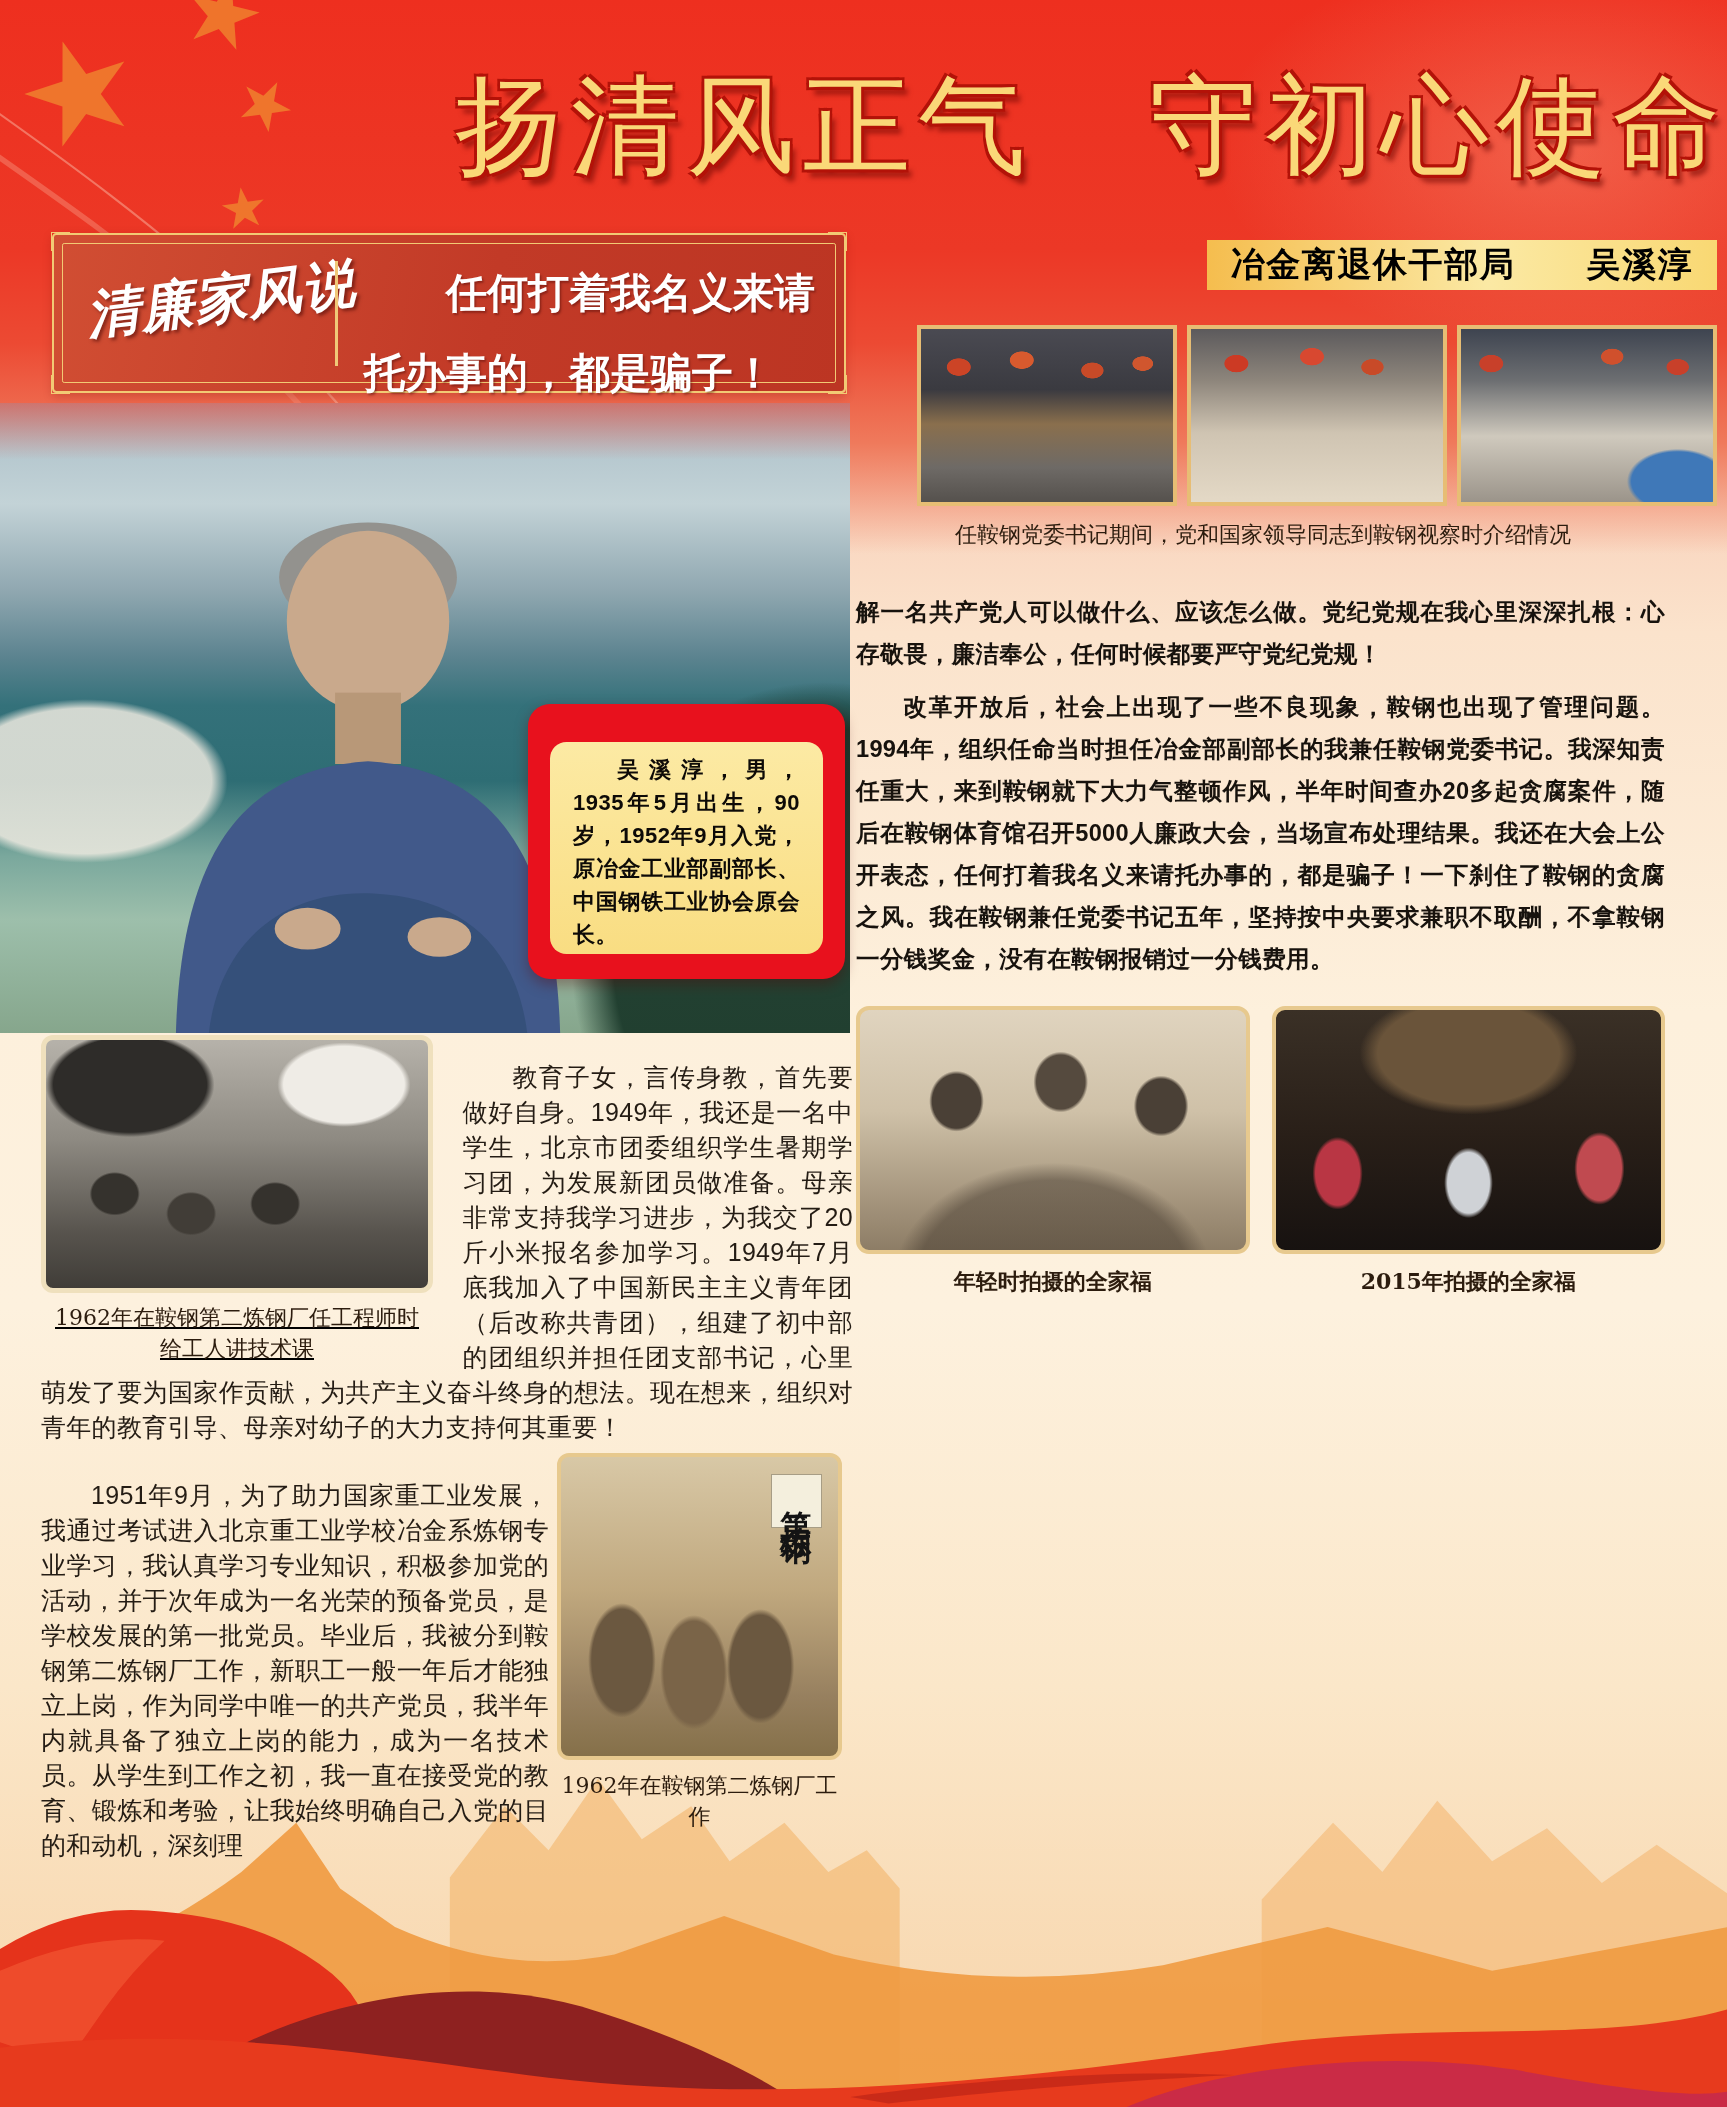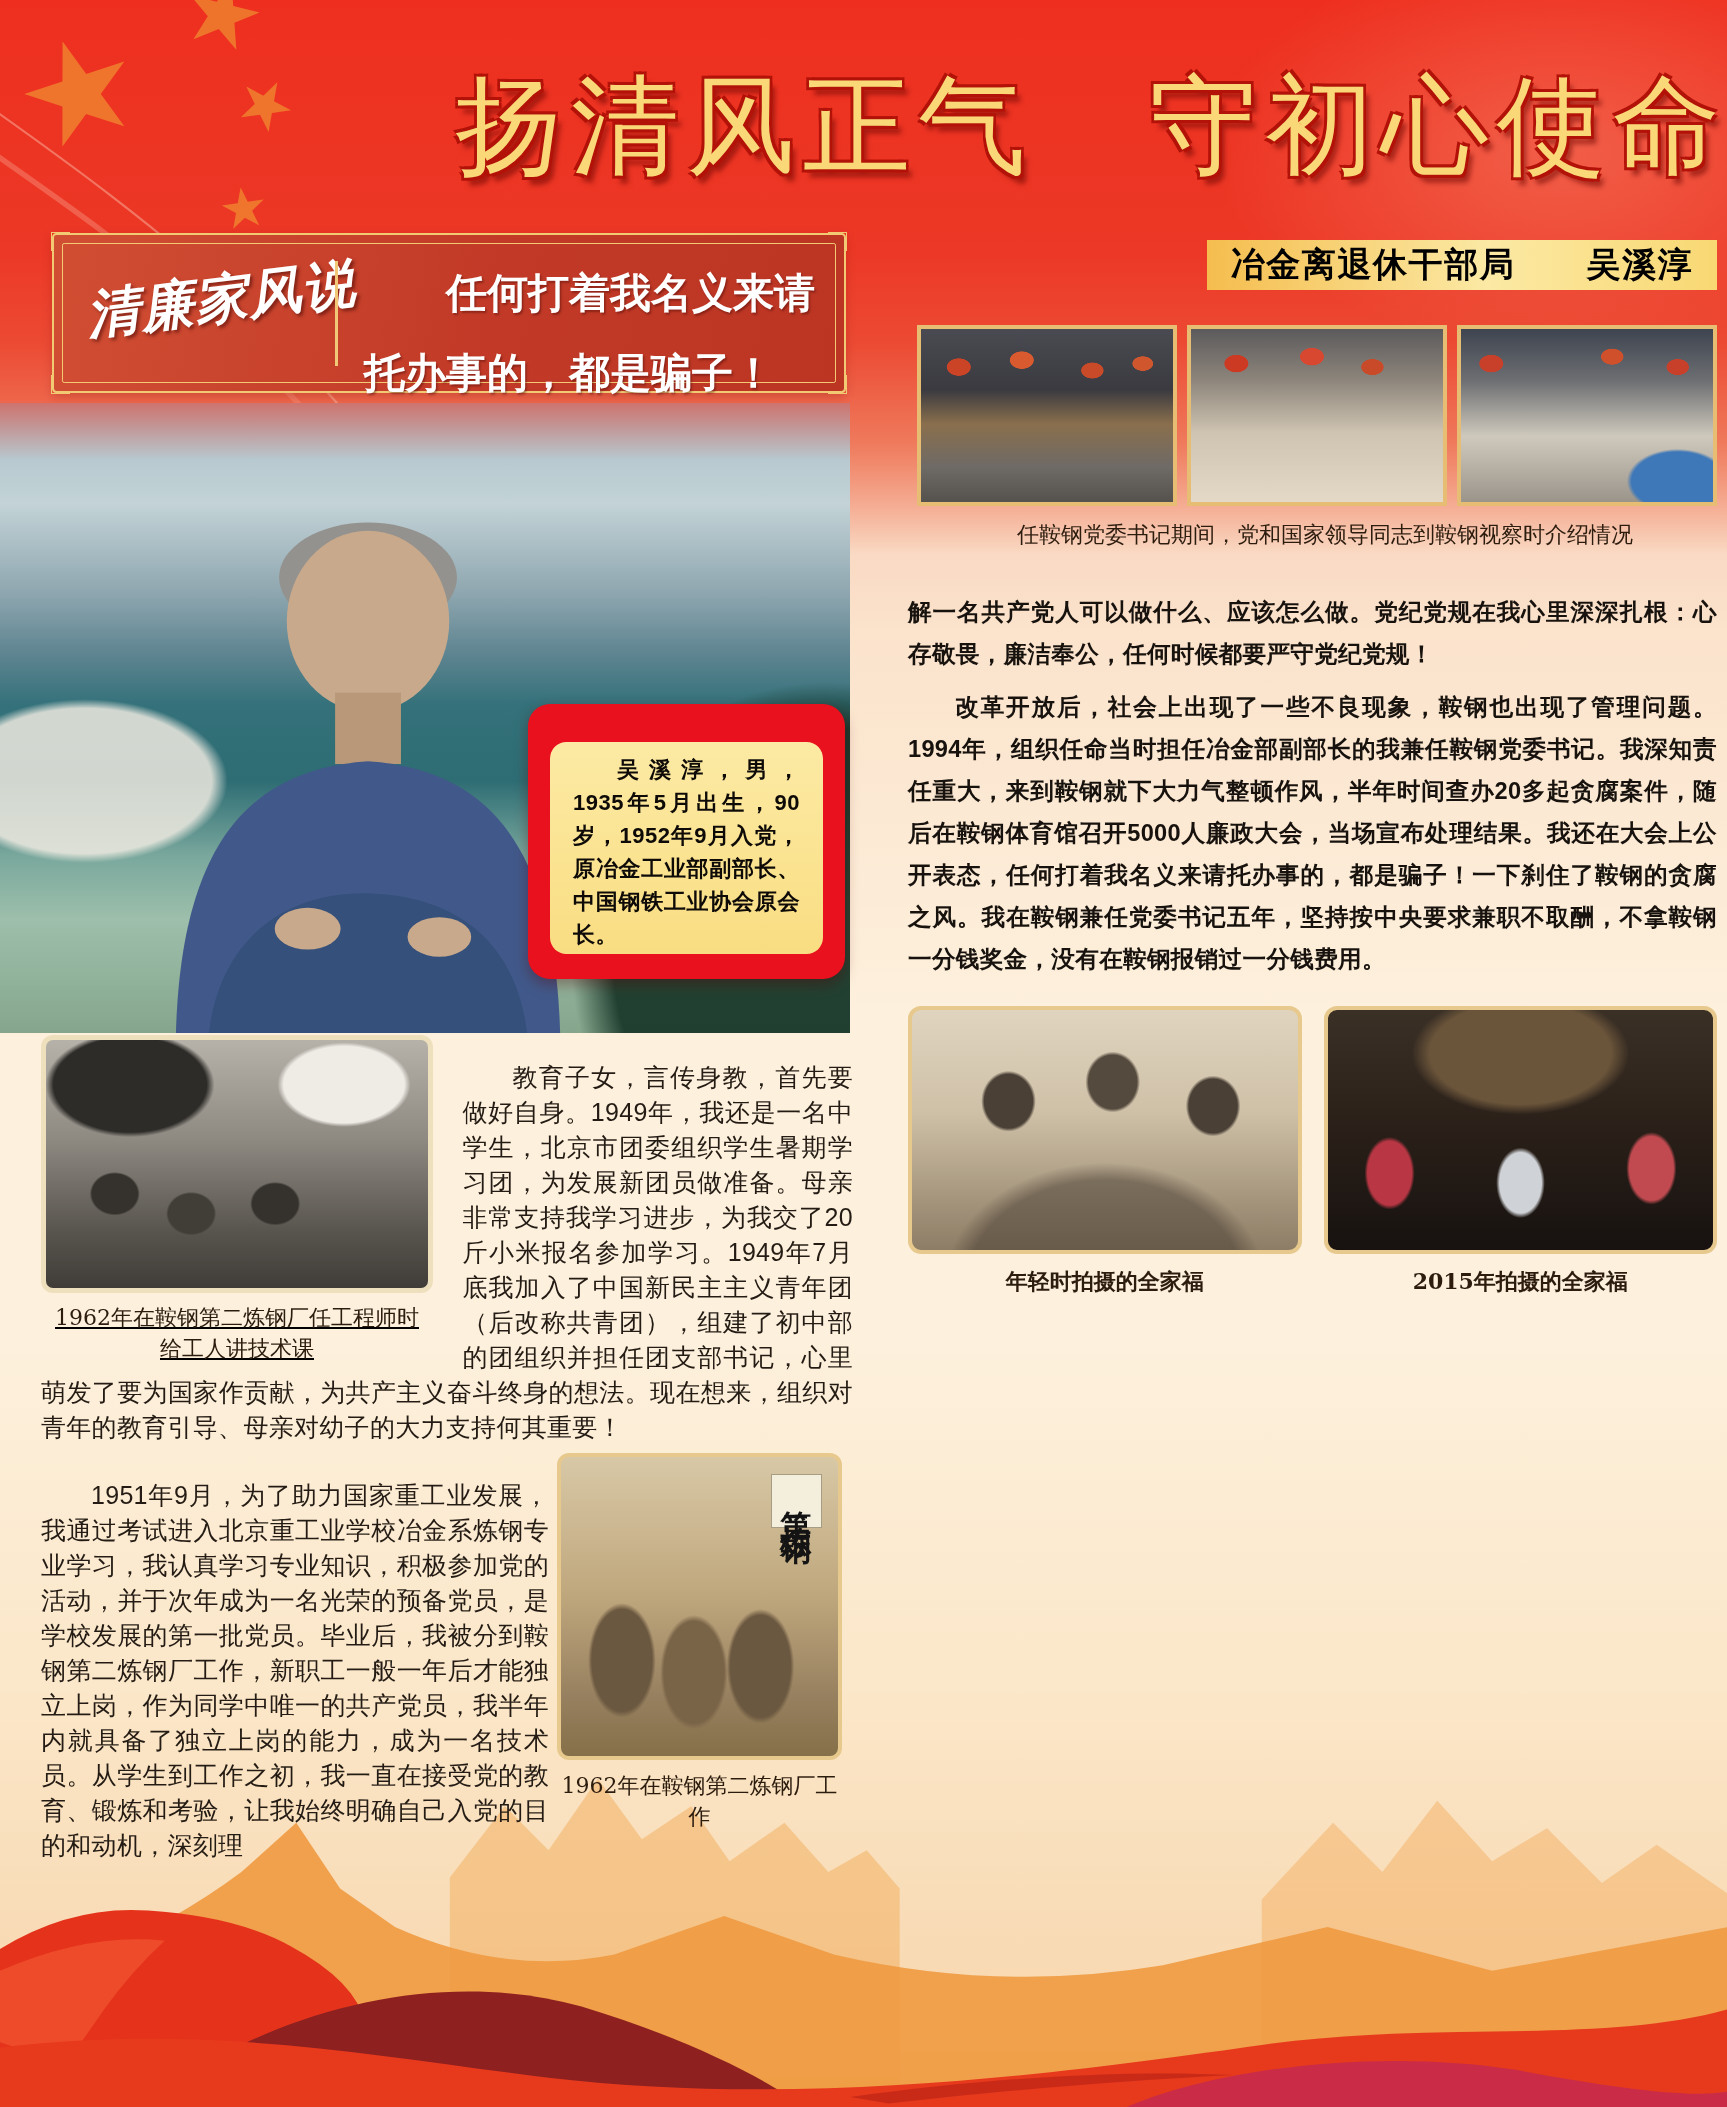--- a/index.html
+++ b/index.html
@@ -61,21 +61,21 @@
     radial-gradient(16.5px 12px at 18% 20%,#cc3a24 0 70%,transparent 75%),
     radial-gradient(16.5px 12px at 48% 16%,#d84830 0 70%,transparent 75%),
     radial-gradient(15.4px 11px at 72% 22%,#c84a28 0 70%,transparent 75%),
     linear-gradient(180deg,#5c5a5c 0%,#8e867c 30%,#cfc4b2 60%,#e4d9c6 100%);}
   .photo-inspect-3{background:
     radial-gradient(16.5px 12px at 12% 20%,#c8402a 0 70%,transparent 75%),
     radial-gradient(15.4px 11px at 60% 16%,#d0502c 0 70%,transparent 75%),
     radial-gradient(15.4px 11px at 86% 22%,#c8402a 0 70%,transparent 75%),
     radial-gradient(77px 49px at 86% 88%,#3f78b8 0 60%,transparent 66%),
     linear-gradient(180deg,#3e4450 0%,#6d6f72 30%,#cfc9bd 62%,#9b948a 100%);}
-  .top-caption{position:absolute;left:925px;top:520px;width:800px;}
+  .top-caption{position:absolute;left:863px;top:520px;width:800px;}
 
   
   .portrait{position:absolute;left:0;top:403px;width:850px;height:630px;overflow:hidden;
     background:
       radial-gradient(230px 132px at 10% 60%,rgba(238,234,224,.85) 0 55%,rgba(238,234,224,0) 62%),
       radial-gradient(384px 417px at 97% 88%,rgba(22,52,38,.9) 0 55%,rgba(22,52,38,0) 66%),
       linear-gradient(180deg,rgba(236,56,38,.55) 0%,rgba(236,56,38,0) 9%,rgba(0,0,0,0) 10%),
       linear-gradient(180deg,#a9bdc7 0%,#c3d3d7 16%,#8fa7b0 30%,#5d8490 40%,#34717a 48%,#2e6d74 60%,#7aa89d 72%,#9dbfab 82%,#86a68c 100%);}
   .portrait svg{position:absolute;left:132px;bottom:0;}
 
@@ -108,21 +108,21 @@
     background:
       radial-gradient(52px 88px at 22% 68%,#6b5840 0 58%,transparent 65%),
       radial-gradient(52px 88px at 48% 72%,#7a6448 0 58%,transparent 65%),
       radial-gradient(52px 88px at 72% 70%,#6b5840 0 58%,transparent 65%),
       linear-gradient(180deg,#d8c8a6 0%,#c0a87e 45%,#97805f 80%,#857049 100%);}
   .vertical-sign{position:absolute;right:16.5px;top:16.5px;writing-mode:vertical-rl;
     font-family:"DejaVu Serif",serif;font-weight:700;font-size:31px;letter-spacing:7.7px;
     background:#f4efdd;color:#141414;padding:11px 3.3px;border:1.1px solid #a79d85;}
   .fig-steelplant .caption{width:285px;margin-top:11px;}
 
-  .right-col{position:absolute;left:908px;top:591px;width:809px;z-index:4;}
+  .right-col{position:absolute;left:856px;top:591px;width:809px;z-index:4;}
   .right-col .body-text{font-size:23.6px;line-height:42px;font-weight:600;color:#17120d;}
   .right-col .no-indent{text-indent:0;}
   .para-block{margin:0 0 11px 0;}
   .fig-birthday{float:right;width:483px;margin-left:16.5px;margin-bottom:3.3px;}
   .photo-birthday{width:474px;height:355px;border-radius:14.3px;border:4.4px solid #e7c98e;
     background:
       radial-gradient(49px 38px at 10% 93%,#e8505c 0 60%,transparent 68%),
       radial-gradient(55px 41px at 28% 96%,#f2909c 0 60%,transparent 68%),
       radial-gradient(52px 38px at 47% 92%,#de3a48 0 60%,transparent 68%),
       radial-gradient(55px 41px at 66% 96%,#f5b8be 0 60%,transparent 68%),

